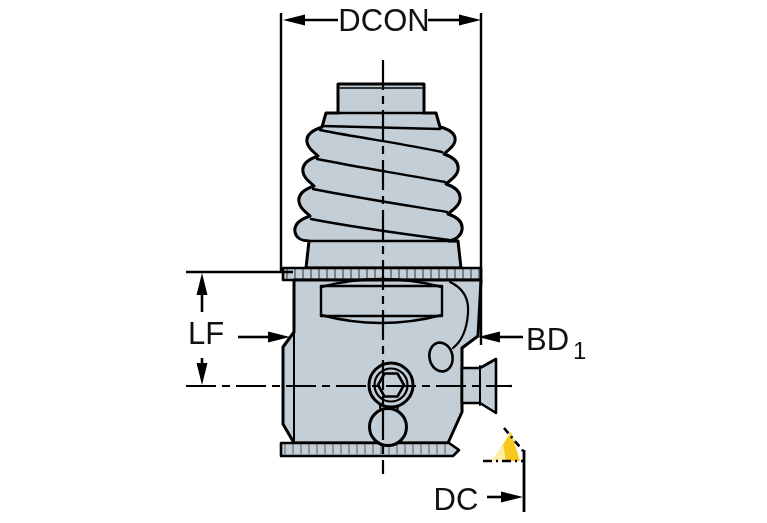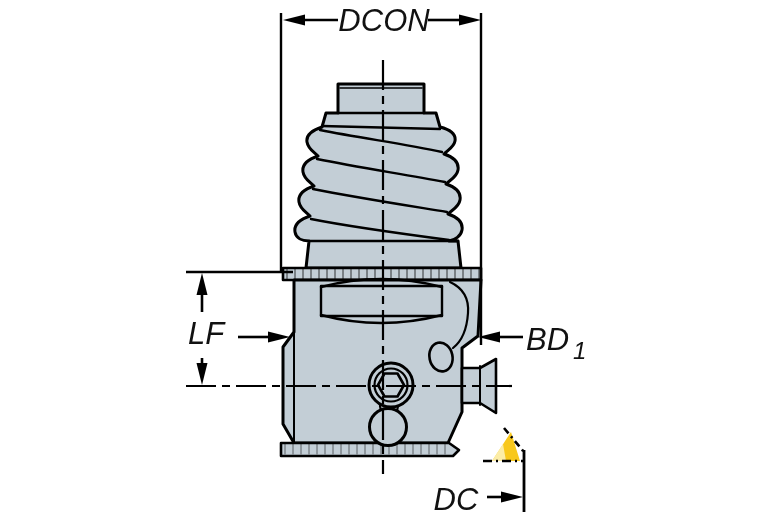--- a/index.html
+++ b/index.html
@@ -1,17 +1,17 @@
 <!DOCTYPE html>
 <html><head>
 <meta charset="utf-8">
 <style>
   html,body{margin:0;padding:0;background:#ffffff;}
   .stage{position:relative;width:767px;height:523px;background:#ffffff;overflow:hidden;
-         font-family:"Liberation Sans",sans-serif;font-style:italic;}
+         font-family:"Liberation Sans",sans-serif;}
   svg{display:block;position:absolute;inset:0;}
   text{fill:#111;font-family:"Liberation Sans",sans-serif;}
 </style>
 </head>
 <body>
 
 <div class="stage">
 <svg viewBox="0 0 767 523" width="767" height="523">
 
   <g fill="#c3ced6" stroke="#000" stroke-width="3" stroke-linejoin="round" stroke-linecap="round">

